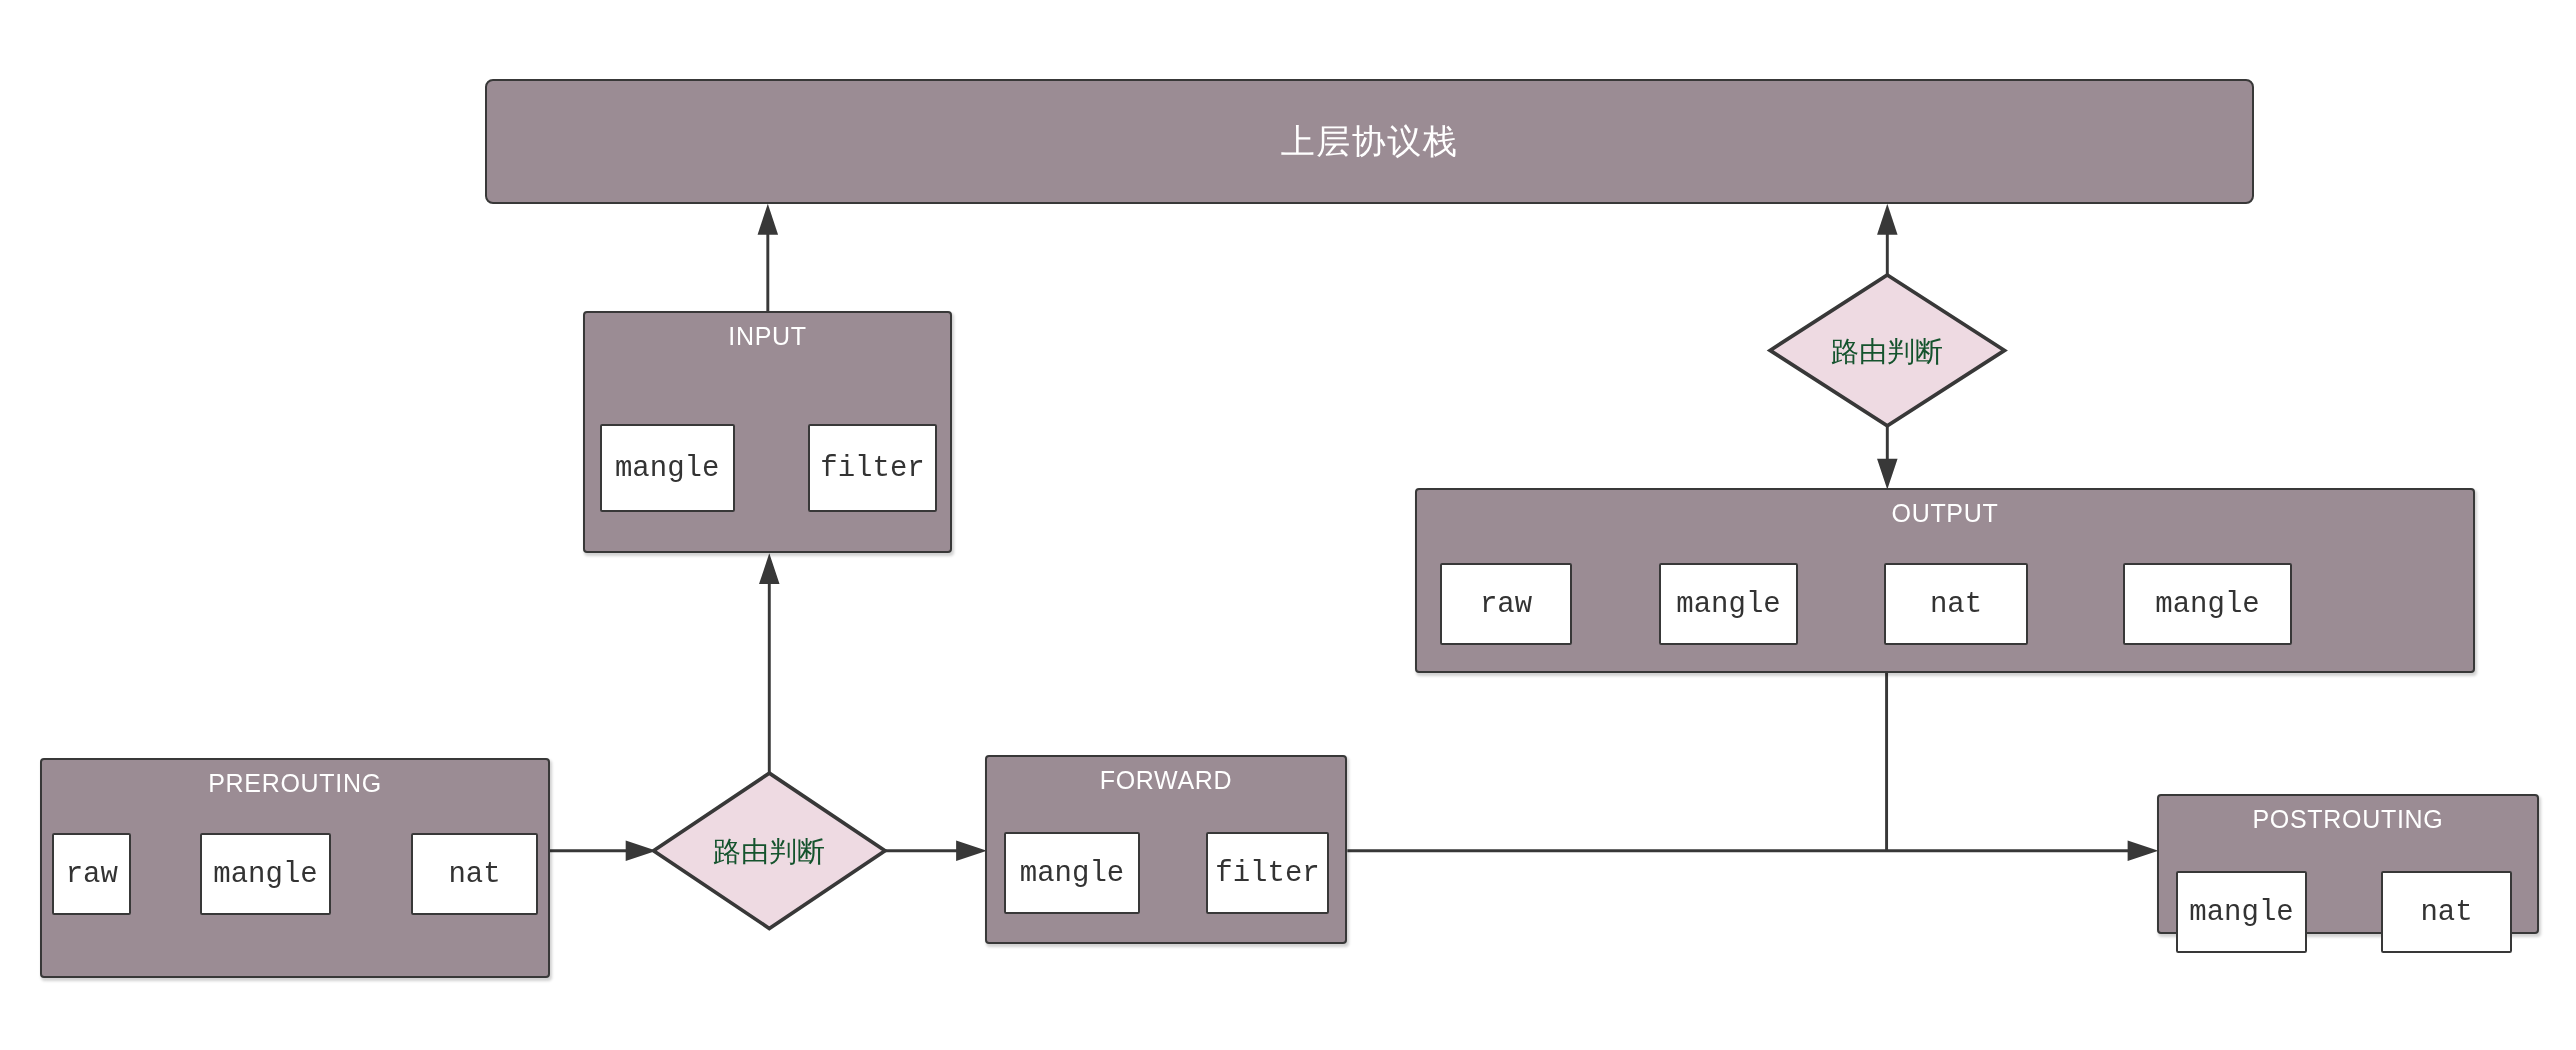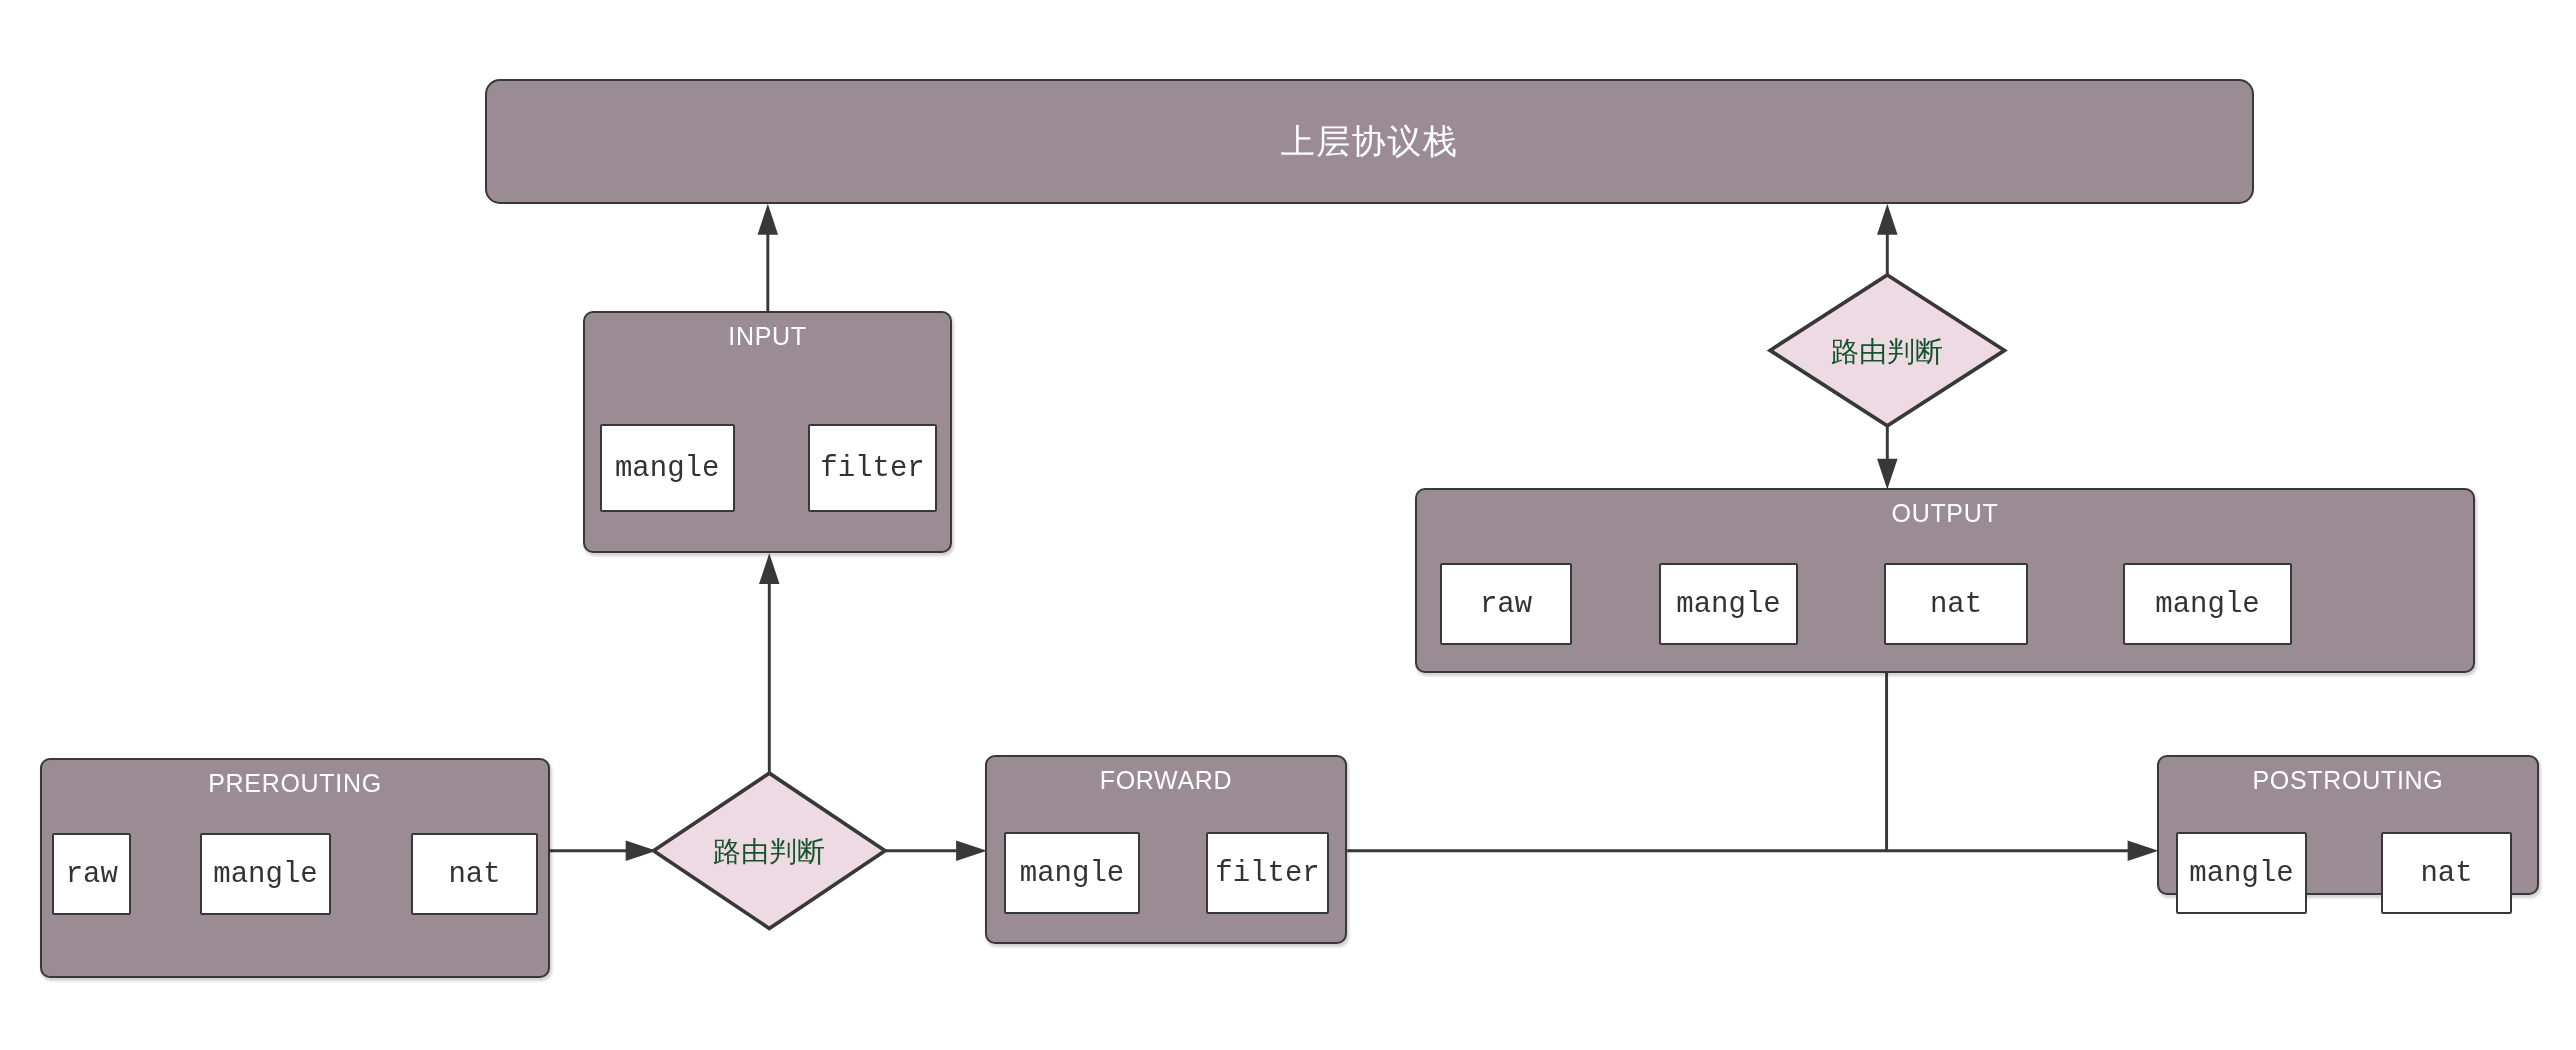--- a/index.html
+++ b/index.html
@@ -1,23 +1,23 @@
 <!DOCTYPE html>
 <html style="font-size:11.7px"><head>
 <meta charset="utf-8">
 <style>
   html,body{margin:0;padding:0;background:#ffffff;}
   .canvas{position:relative;width:2576px;height:1051px;background:#ffffff;overflow:hidden;
           font-family:"Liberation Sans","DejaVu Sans",sans-serif;}
   svg.wires{position:absolute;left:0;top:0;}
   .bar{position:absolute;left:485px;top:79px;width:1769px;height:125px;
-       background:#9b8c94;border:2.9px solid #383838;border-radius:15px;box-sizing:border-box;
+       background:#9b8c94;border:2.9px solid #383838;border-radius:8px;box-sizing:border-box;
        display:flex;align-items:center;justify-content:center;}
   .bar-label{color:#ffffff;font-size:34px;font-weight:500;letter-spacing:1.5px;}
-  .chain{position:absolute;background:#9b8c94;border:2.9px solid #383838;border-radius:10px;
+  .chain{position:absolute;background:#9b8c94;border:2.9px solid #383838;border-radius:4px;
          box-sizing:border-box;box-shadow:1.5px 2.2px 2.9px rgba(0,0,0,0.18);}
   .chain-title{position:absolute;left:0;right:0;top:8.8px;text-align:center;
                color:#ffffff;font-size:25px;font-weight:500;letter-spacing:0.7px;}
   .table{position:absolute;background:#ffffff;border:2.9px solid #383838;border-radius:2.2px;
          box-sizing:border-box;display:flex;align-items:center;justify-content:center;font-family:Liberation Mono, monospace;}
   .table span{color:#333333;font-size:29px;font-weight:400;}
   .decision-label{position:absolute;transform:translate(-50%,-50%);
                   color:#14532d;font-size:28px;font-weight:400;white-space:nowrap;}
 </style>
 </head>
@@ -137,21 +137,21 @@
       <span>mangle</span>
     </div>
     <div class="table" style="left:467px;top:73px;width:144px;height:82px">
       <span>nat</span>
     </div>
     <div class="table" style="left:706px;top:73px;width:169px;height:82px">
       <span>mangle</span>
     </div>
   </div>
 
-  <div class="chain" style="left:2157px;top:755px;width:382px;height:140px">
+  <div class="chain" style="left:2157px;top:794px;width:382px;height:140px">
     <div class="chain-title">POSTROUTING</div>
     <div class="table" style="left:17px;top:75px;width:131px;height:82px">
       <span>mangle</span>
     </div>
     <div class="table" style="left:222px;top:75px;width:131px;height:82px">
       <span>nat</span>
     </div>
   </div>
 
   <div class="decision-label" style="left:769px;top:852px">路由判断</div>

